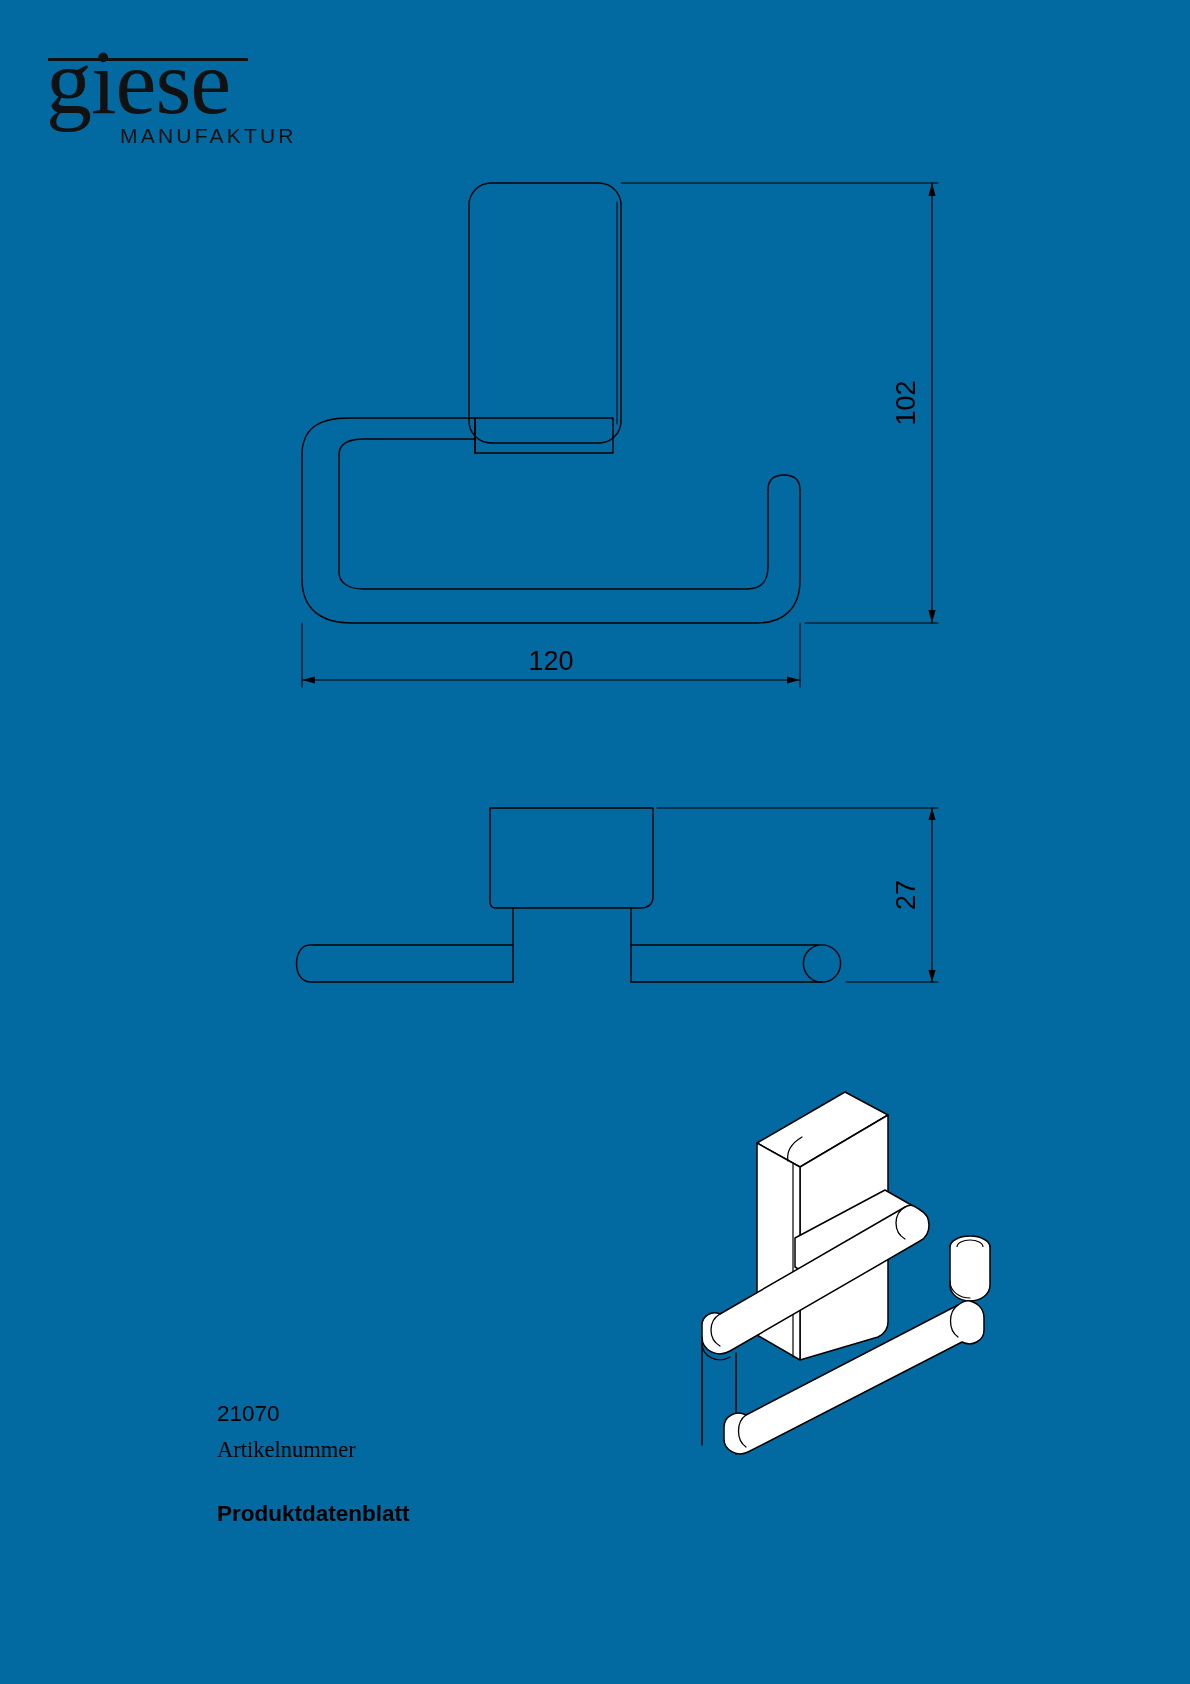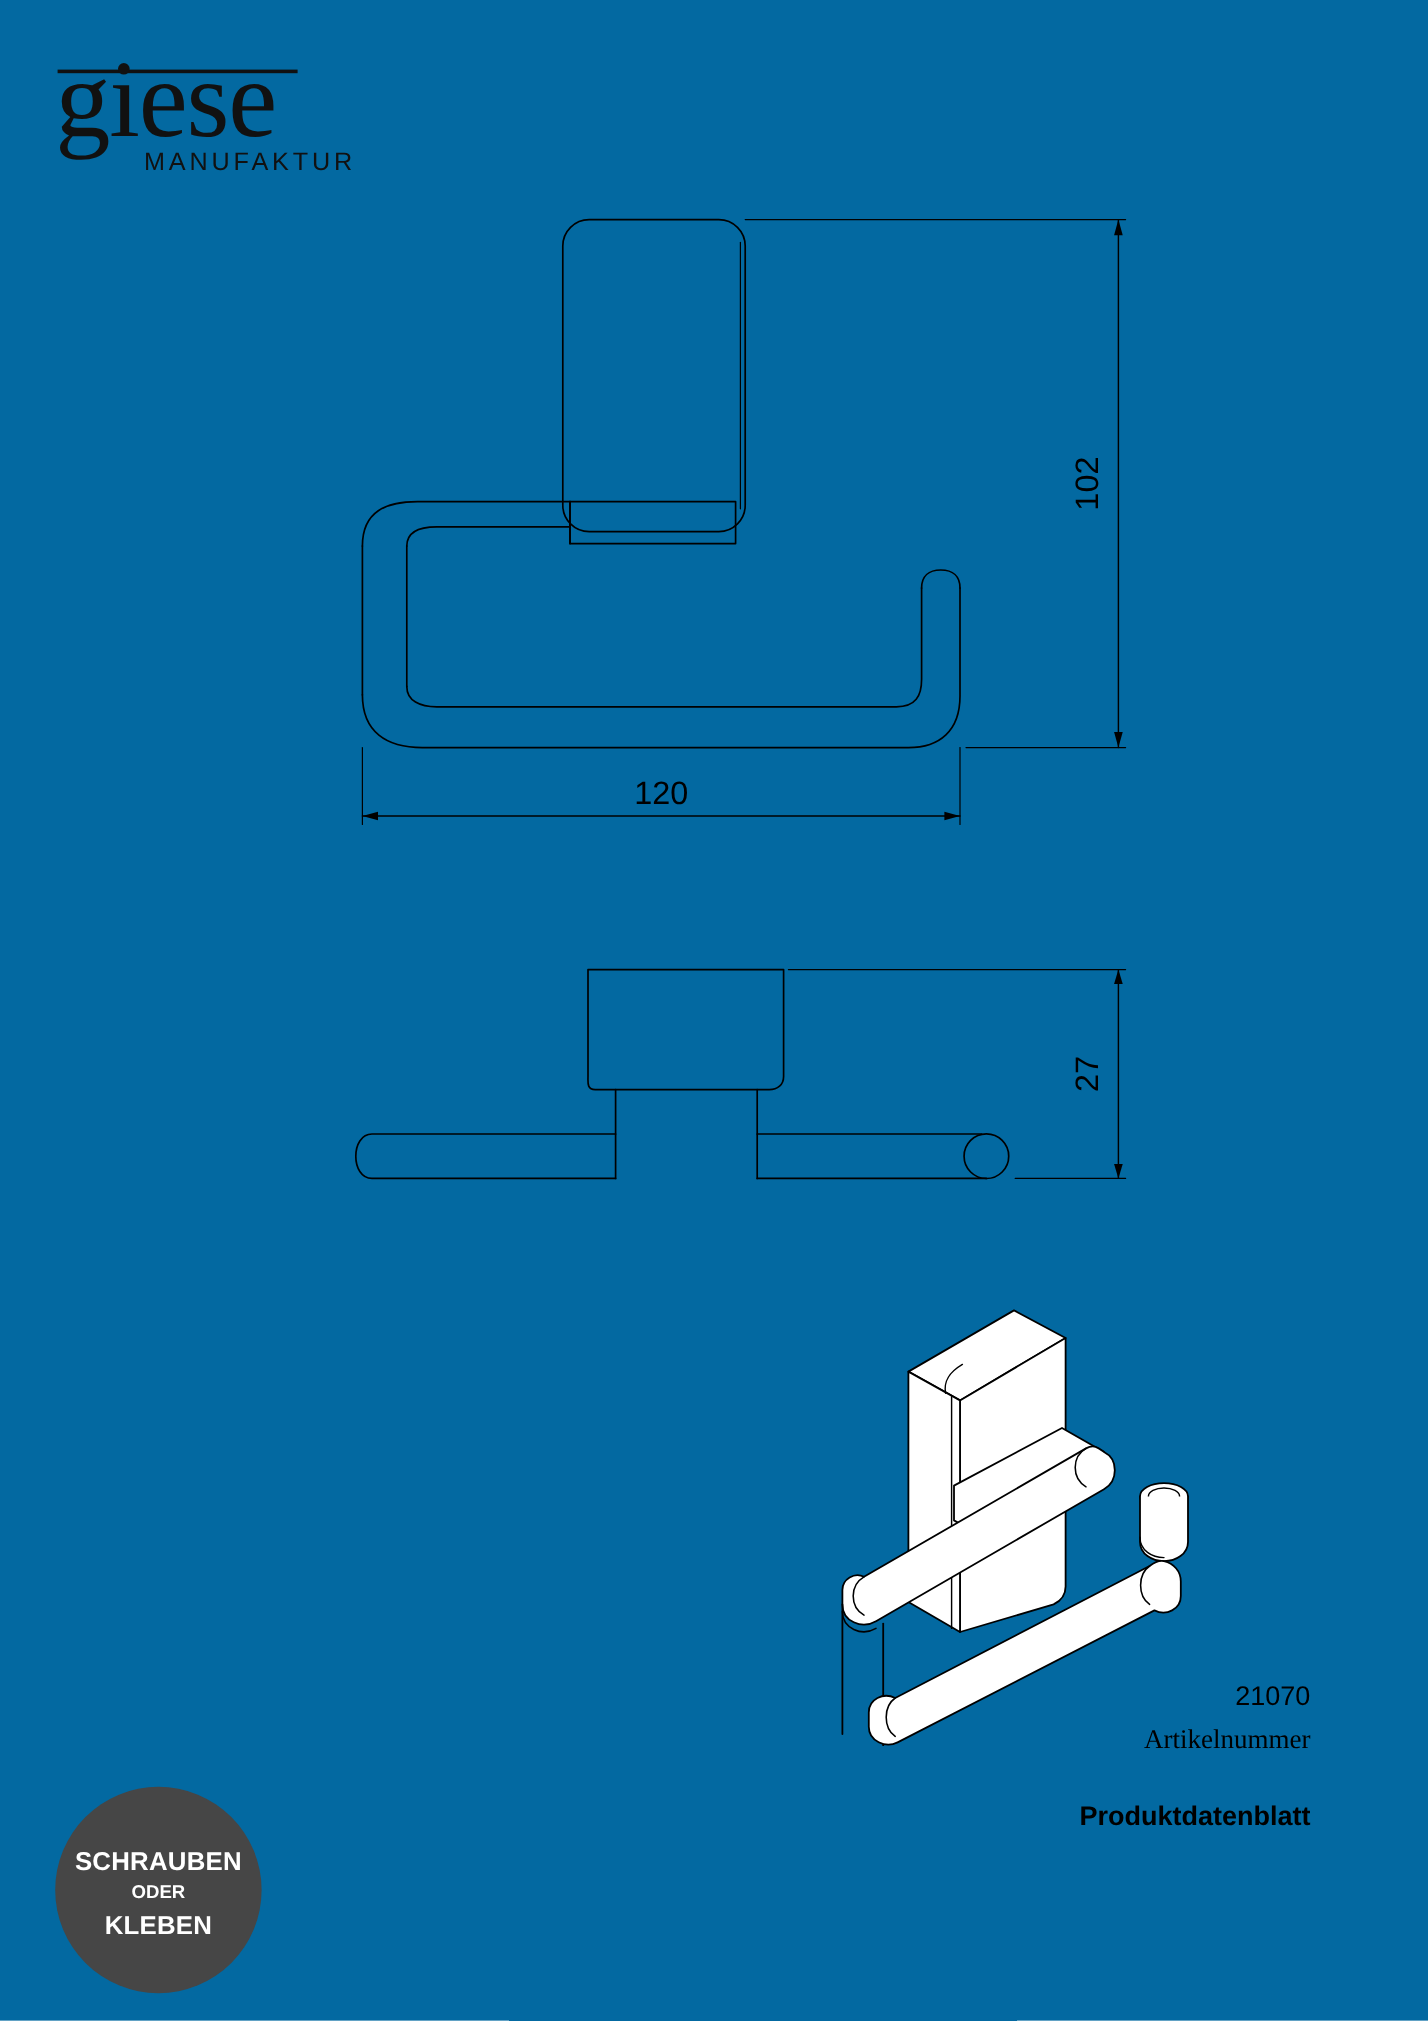--- a/index.html
+++ b/index.html
@@ -96,24 +96,23 @@
     left: 0; right: 0;
     top: 104px;
     text-align: center;
     font-size: 21.5px;
     font-weight: bold;
     letter-spacing: 0.2px;
   }
 
   #info {
     position: absolute;
-    left: 192px;
+    left: 217px;
     top: 1396px;
     width: 900px;
-    text-align: right;
   }
   #art-number {
     font-size: 22.5px;
     line-height: 36px;
     color: #000;
   }
   #art-label {
     font-size: 22.5px;
     line-height: 36px;
     color: #000;
@@ -270,25 +269,20 @@
                  L 364 345 C 364 356, 352 362, 342 357
                  L 128 467 C 118 472, 104 466, 104 454
                  L 104 442 C 104 431, 116 425, 126 430
                  L 338 320 C 342 317, 346 315, 350 316 Z"></path>
         <path d="M 338 320 C 328 327, 328 345, 338 352" fill="none" stroke-width="1.3"></path>
         <path d="M 126 430 C 116 437, 116 455, 126 462" fill="none" stroke-width="1.3"></path>
       </g>
     </svg>
   </div>
 
-  <div id="badge">
-    <div id="badge-l1">SCHRAUBEN</div>
-    <div id="badge-l2">ODER</div>
-    <div id="badge-l3">KLEBEN</div>
-  </div>
 
   <div id="info">
     <div id="art-number">21070</div>
     <div id="art-label">Artikelnummer</div>
     <div id="sheet-title">Produktdatenblatt</div>
   </div>
 
 </div>
 
 </body></html>

